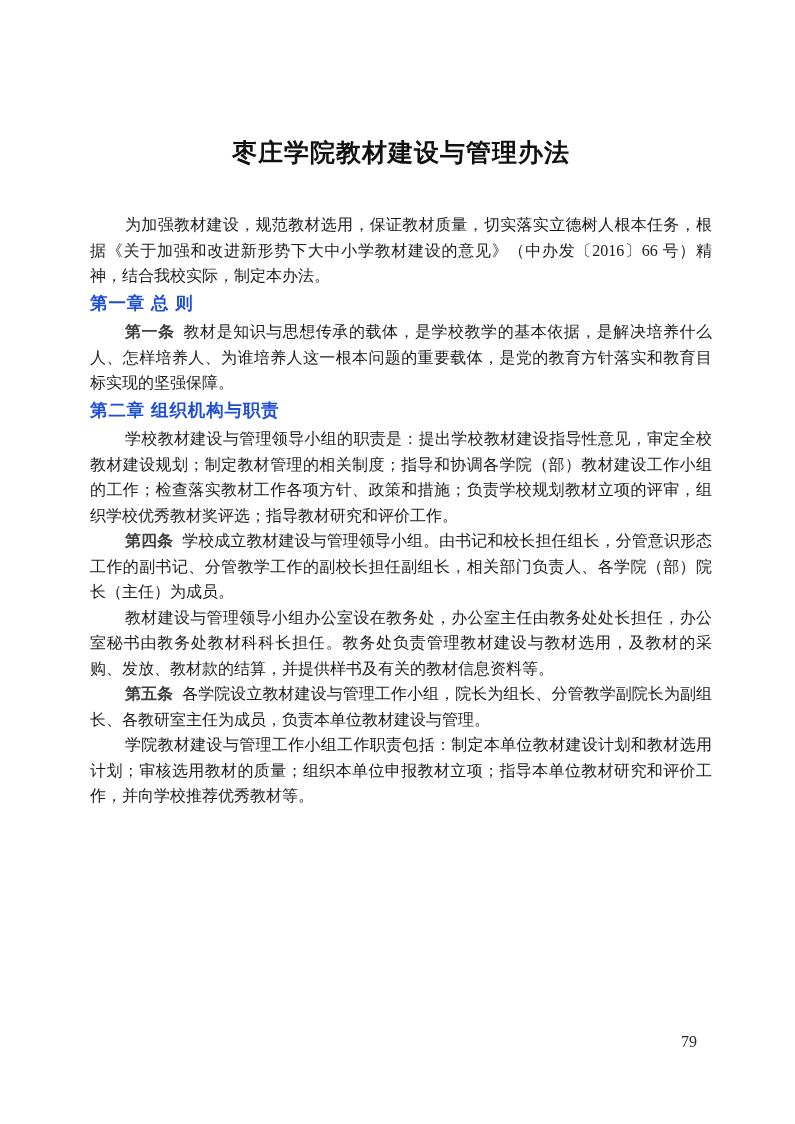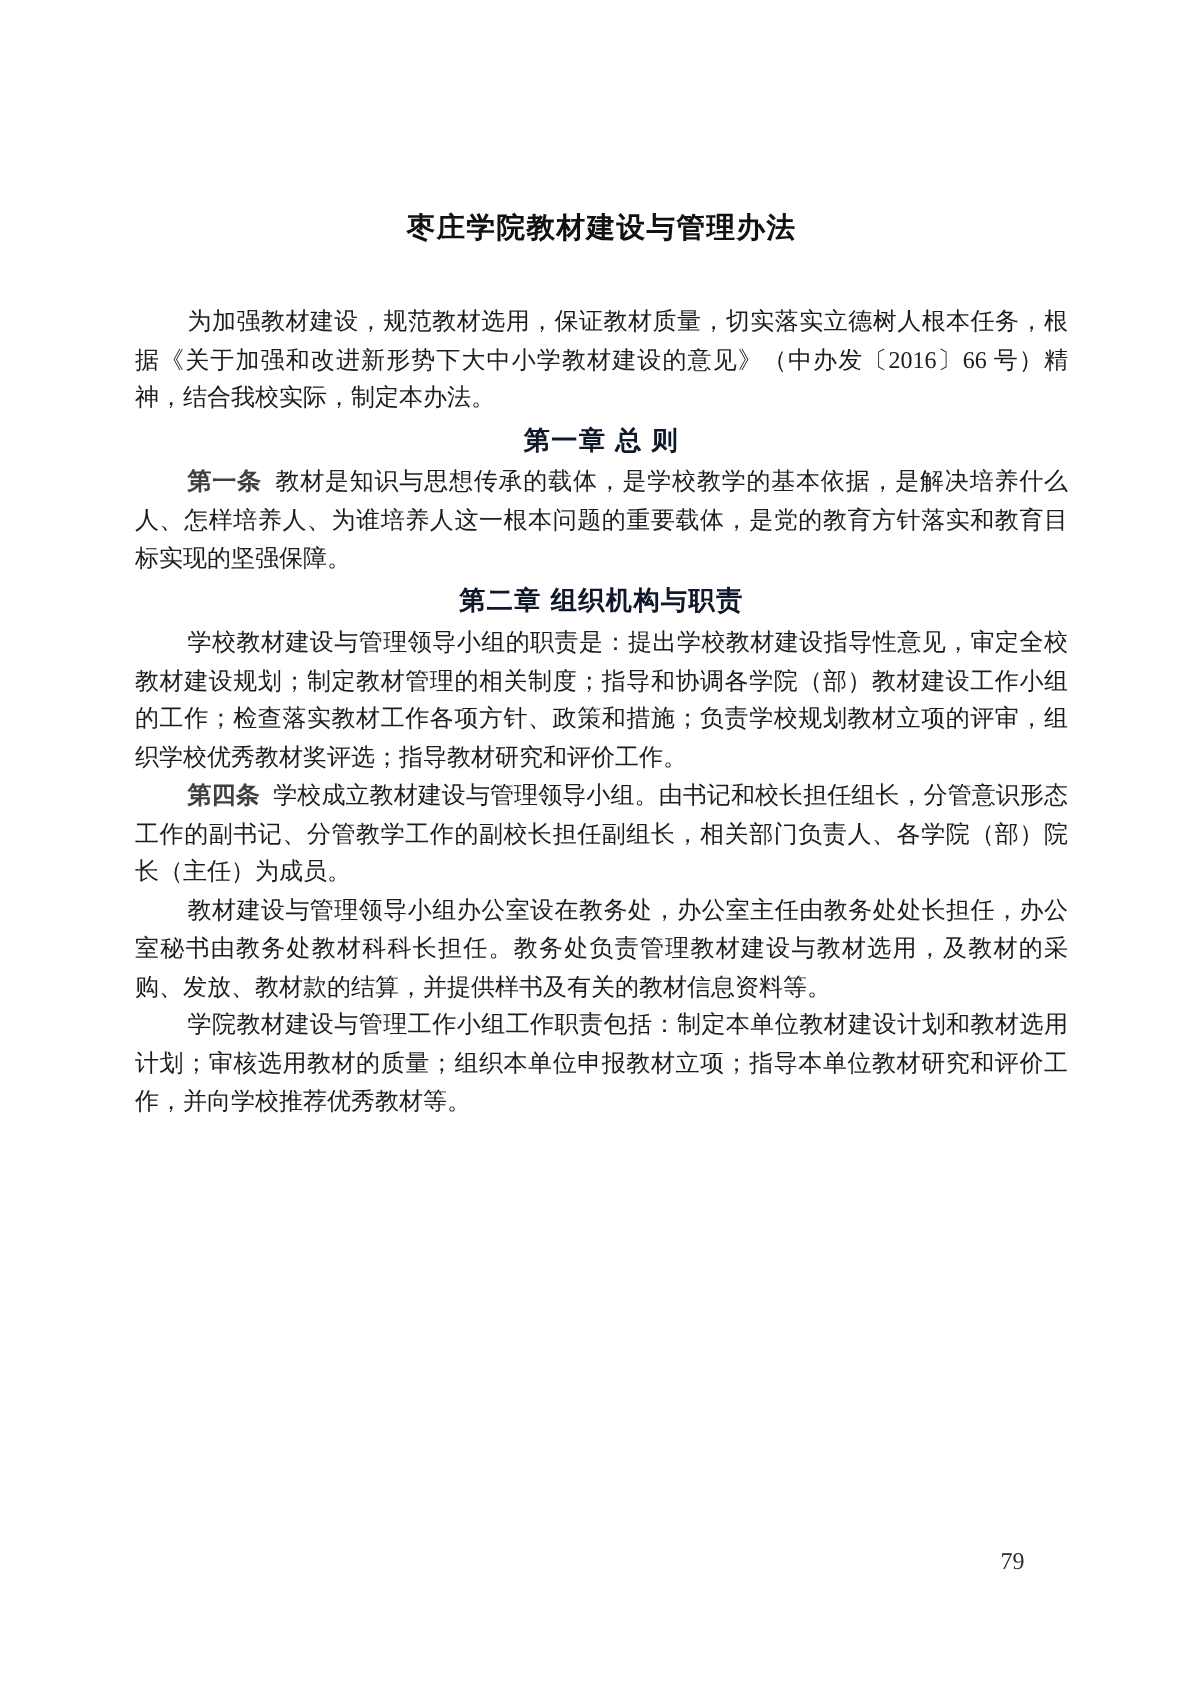--- a/index.html
+++ b/index.html
@@ -12,57 +12,57 @@
     font-family: "Liberation Serif", "DejaVu Serif", serif;
     color: #1c1c1c;
   }
   .sheet {
     position: absolute;
     left: 90px;
     top: 134px;
     width: 622px;
   }
   .doc-title {
-    font-size: 19px;
+    font-size: 25px;
     line-height: 38px;
     font-weight: bold;
     text-align: center;
     letter-spacing: 1px;
-    margin: 0 0 30px 0;
+    margin: 0 0 40px 0;
     color: #111111;
     font-family: "Liberation Serif", "DejaVu Serif", serif;
   }
   .para {
     font-size: 16px;
     line-height: 25.5px;
     text-align: justify;
     text-indent: 35px;
     margin: 0;
     word-break: break-all;
   }
   .chapter {
     font-size: 17.4px;
     line-height: 25.5px;
     font-weight: bold;
-    text-align: center;
+    text-align: left;
     letter-spacing: 1px;
     margin: 2px 0 3px 0;
-    color: #0f172a;
+    color: #1d4ed8;
     font-family: "Liberation Sans", "DejaVu Sans", sans-serif;
   }
   .article-label {
     font-weight: bold;
     margin-right: 9px;
     color: #404040;
     font-family: "Liberation Sans", "DejaVu Sans", sans-serif;
   }
   .page-number {
     position: absolute;
     top: 1032px;
-    right: 112px;
+    right: 98px;
     font-size: 16px;
     line-height: 20px;
     color: #2a2a2a;
   }
 </style>
 </head>
 <body>
 
 <div class="sheet">
 
@@ -77,19 +77,20 @@
 
 
   <h2 class="chapter">第二章 组织机构与职责</h2>
 
   <p class="para">学校教材建设与管理领导小组的职责是：提出学校教材建设指导性意见，审定全校教材建设规划；制定教材管理的相关制度；指导和协调各学院（部）教材建设工作小组的工作；检查落实教材工作各项方针、政策和措施；负责学校规划教材立项的评审，组织学校优秀教材奖评选；指导教材研究和评价工作。</p>
 
   <p class="para"><span class="article-label">第四条</span><span>学校成立教材建设与管理领导小组。由书记和校长担任组长，分管意识形态工作的副书记、分管教学工作的副校长担任副组长，相关部门负责人、各学院（部）院长（主任）为成员。</span></p>
 
   <p class="para">教材建设与管理领导小组办公室设在教务处，办公室主任由教务处处长担任，办公室秘书由教务处教材科科长担任。教务处负责管理教材建设与教材选用，及教材的采购、发放、教材款的结算，并提供样书及有关的教材信息资料等。</p>
 
+  <p class="para"><span class="article-label">第五条</span><span>各学院设立教材建设与管理工作小组，院长为组长、分管教学副院长为副组长、各教研室主任为成员，负责本单位教材建设与管理。</span></p>
 
   <p class="para">学院教材建设与管理工作小组工作职责包括：制定本单位教材建设计划和教材选用计划；审核选用教材的质量；组织本单位申报教材立项；指导本单位教材研究和评价工作，并向学校推荐优秀教材等。</p>
 
 
 </div>
 
 <div class="page-number">79</div>
 
 </body></html>

